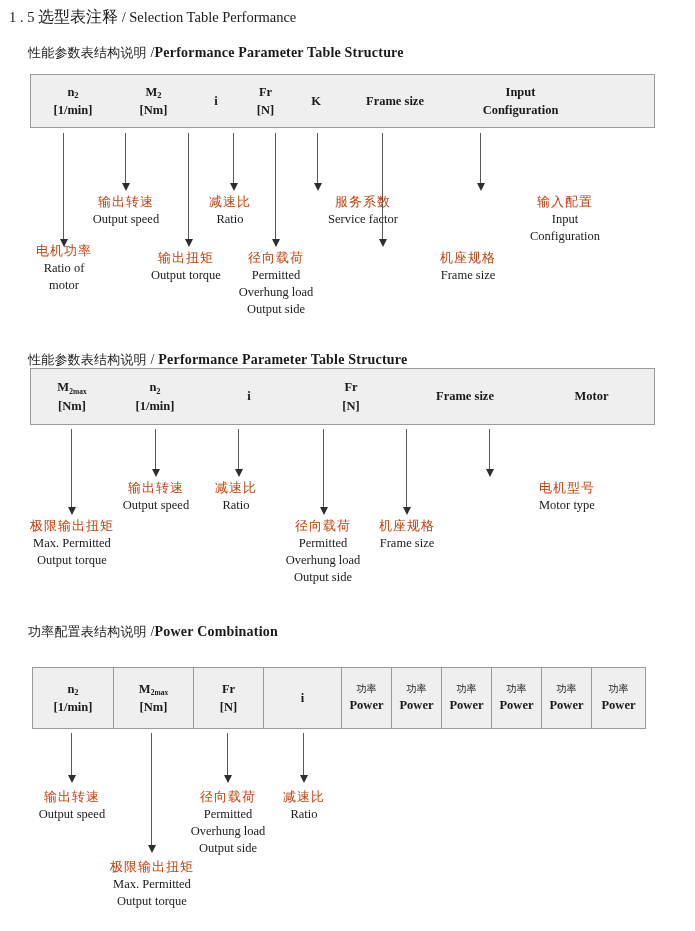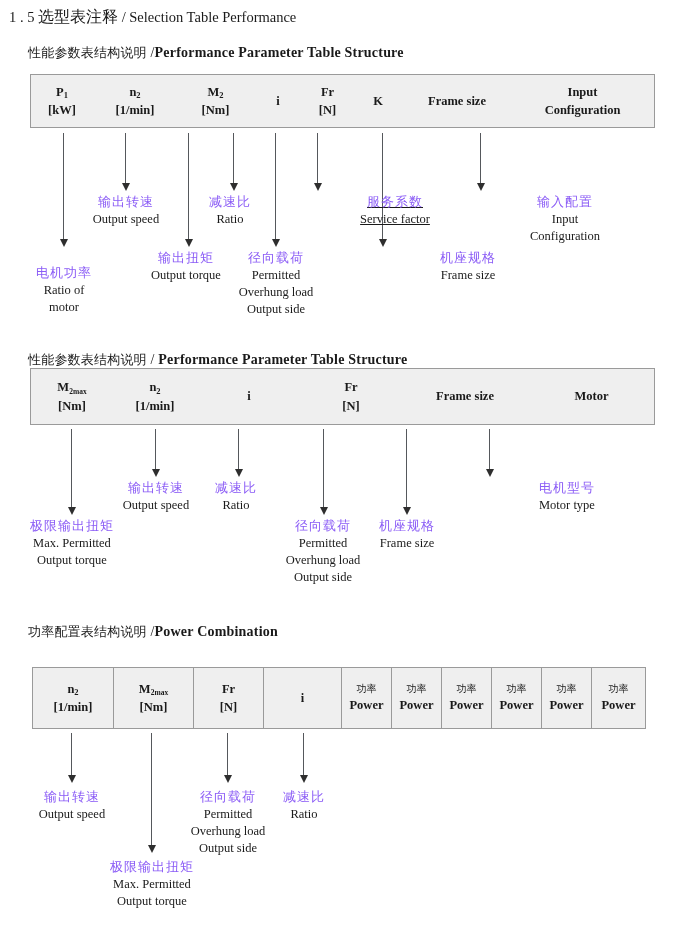--- a/index.html
+++ b/index.html
@@ -112,21 +112,21 @@
     text-align: center;
     font-size: 12.5px;
     line-height: 1.38;
     white-space: nowrap;
   }
   .anno .cn {
     font-family: "DejaVu Sans", "Liberation Sans", sans-serif;
     font-size: 13px;
     letter-spacing: 1px;
     display: block;
-    color: #8b5cf6;
+    color: #c2410c;
   }
   .anno .en {
     display: block;
     font-family: "Liberation Serif", "DejaVu Serif", serif;
     font-size: 12.5px;
     color: #1a1a1a;
   }
 </style>
 </head>
 <body>
@@ -137,24 +137,20 @@
   <span>/</span>
   <span>Selection Table Performance</span>
 </div>
 
 <div class="sec-title" style="left:28px; top:44px;">
   <span class="cn">性能参数表结构说明</span>
   <span>/</span><span class="sub-head">Performance Parameter Table Structure</span>
 </div>
 
 <div class="tbl" style="left:30px; top:74px; width:625px; height:54px;">
-  <div class="cell" style="width:62px;">
-    <span class="l1"><span>P</span><sub>1</sub></span>
-    <span class="l2">[kW]</span>
-  </div>
   <div class="cell" style="width:84px;">
     <span class="l1"><span>n</span><sub>2</sub></span>
     <span class="l2">[1/min]</span>
   </div>
   <div class="cell" style="width:77px;">
     <span class="l1"><span>M</span><sub>2</sub></span>
     <span class="l2">[Nm]</span>
   </div>
   <div class="cell" style="width:48px;">
     <span class="l1">i</span>
@@ -201,21 +197,21 @@
   </div>
 <div class="arrow" style="left:378px; top:133px; height:114px;">
     <span class="stem"></span>
     <span class="head"></span>
   </div>
 <div class="arrow" style="left:476px; top:133px; height:58px;">
     <span class="stem"></span>
     <span class="head"></span>
   </div>
 
-<div class="anno" style="left:14px; top:264px; width:100px;">
+<div class="anno" style="left:14px; top:242px; width:100px;">
   <span class="cn">电机功率</span>
   <span class="en">Ratio of</span>
   <span class="en">motor</span>
 </div>
 <div class="anno" style="left:76px; top:193px; width:100px;">
   <span class="cn">输出转速</span>
   <span class="en">Output speed</span>
 </div>
 <div class="anno" style="left:135px; top:249px; width:102px;">
   <span class="cn">输出扭矩</span>
@@ -224,21 +220,21 @@
 <div class="anno" style="left:188px; top:193px; width:84px;">
   <span class="cn">减速比</span>
   <span class="en">Ratio</span>
 </div>
 <div class="anno" style="left:219px; top:249px; width:114px;">
   <span class="cn">径向载荷</span>
   <span class="en">Permitted</span>
   <span class="en">Overhung load</span>
   <span class="en">Output side</span>
 </div>
-<div class="anno" style="left:336px; top:193px; width:118px;text-decoration:underline;">
+<div class="anno" style="left:304px; top:193px; width:118px;">
   <span class="cn">服务系数</span>
   <span class="en">Service factor</span>
 </div>
 <div class="anno" style="left:417px; top:249px; width:102px;">
   <span class="cn">机座规格</span>
   <span class="en">Frame size</span>
 </div>
 <div class="anno" style="left:513px; top:193px; width:104px;">
   <span class="cn">输入配置</span>
   <span class="en">Input</span>

